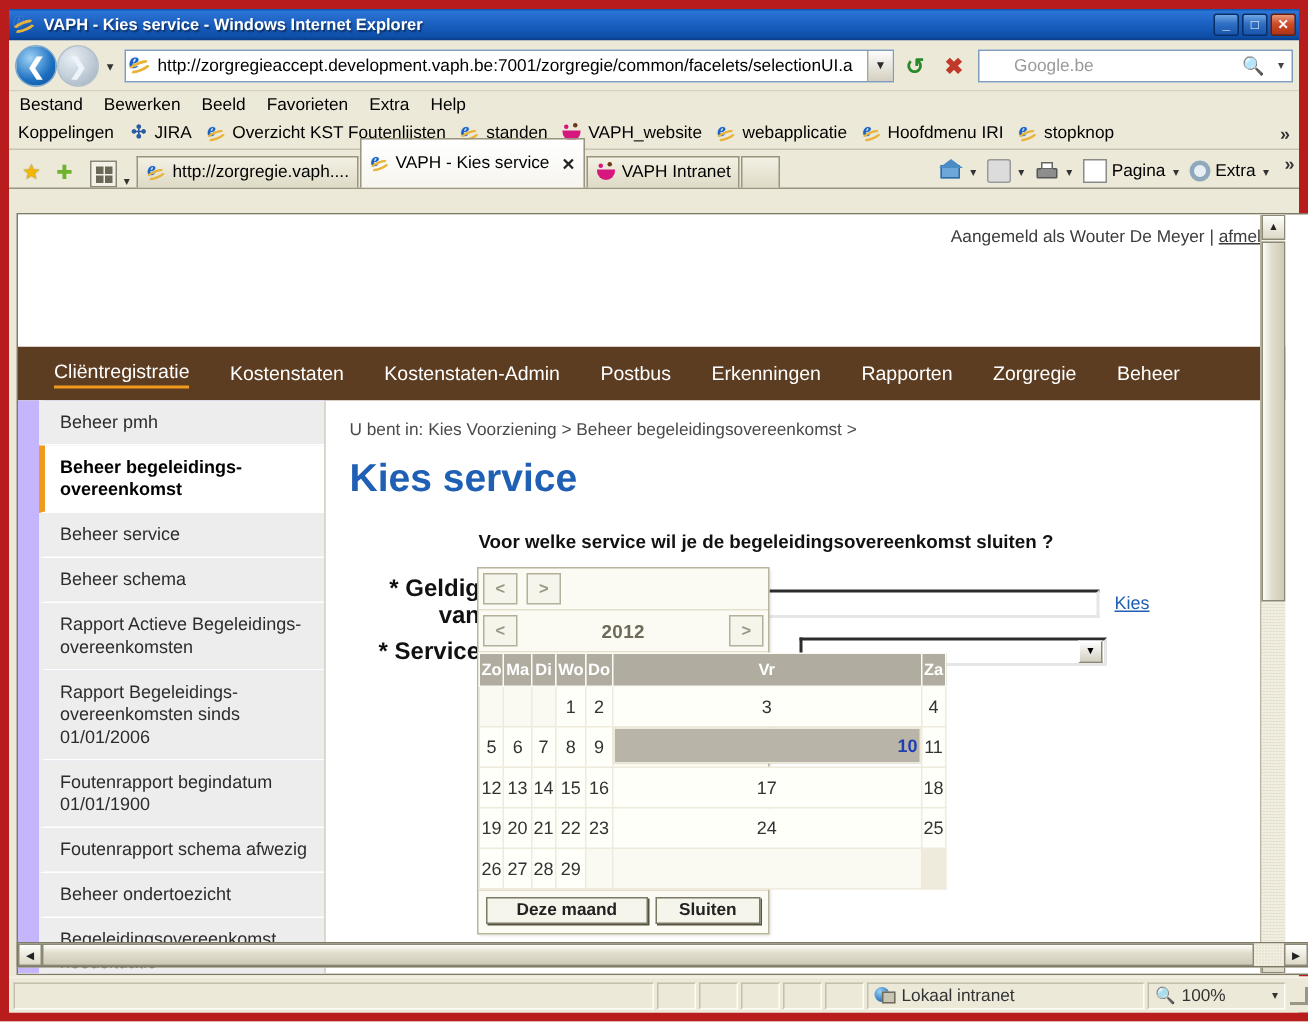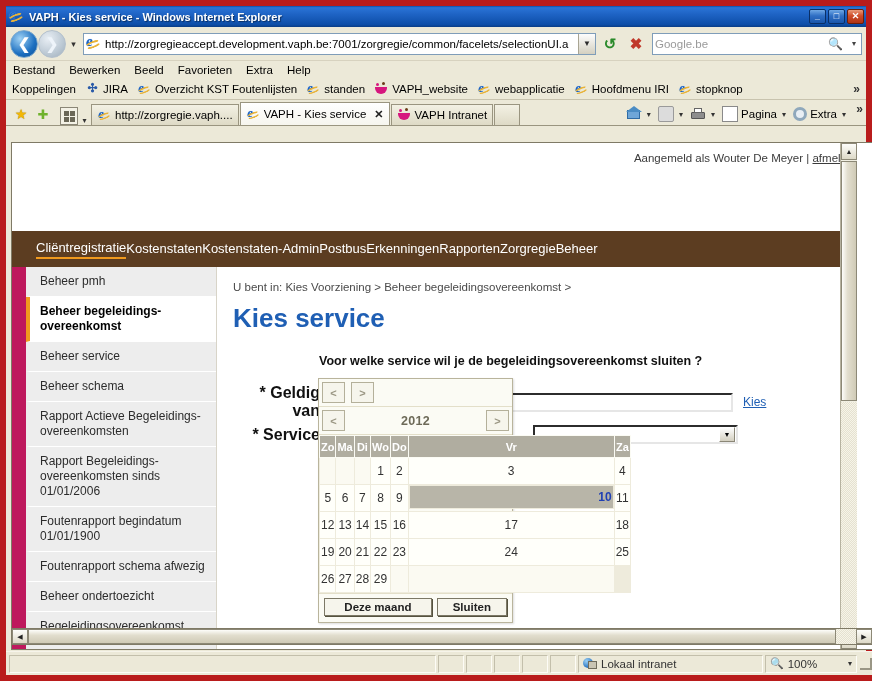--- a/index.html
+++ b/index.html
@@ -107,21 +107,21 @@
     width:24px;height:24px;flex:none;margin-left:2px;
     display:flex;align-items:center;justify-content:center;
     font-size:14px;font-weight:bold;
   }
   .refresh-ico{color:#2a8a2a;font-size:15px;}
   .stop-ico{color:#c0392b;font-size:15px;}
   .searchbox{
     width:210px;height:22px;background:#fff;border:1px solid #7f9db9;
     display:flex;align-items:center;box-sizing:border-box;margin-left:4px;flex:none;
   }
-  .searchbox .sph{flex:1;padding-left:2px;color:#9a9a9a;font-size:11.5px;}
+  .searchbox .sph{flex:1;padding-left:23px;color:#9a9a9a;font-size:11.5px;}
   .searchbox .sbtn{
     width:22px;height:20px;display:flex;align-items:center;justify-content:center;
     color:#2a5ea8;font-size:12px;
   }
   .searchbox .sdrop{width:14px;text-align:center;font-size:8px;color:#444;}
 
   
   .menubar{
     height:18px;display:flex;align-items:center;background:#ece9d8;
     padding-left:7px;box-sizing:border-box;font-size:11.5px;color:#000;gap:14px;
@@ -162,21 +162,21 @@
   .qdrop{width:13px;text-align:center;font-size:8px;color:#333;}
   .tab{
     height:21px;display:flex;align-items:center;padding:0 5px;
     border:1px solid #9a9580;border-bottom:none;
     background:linear-gradient(to bottom,#f3f1e4,#dedac6);
     font-size:11.5px;margin-right:1px;max-width:170px;white-space:nowrap;overflow:hidden;
     box-sizing:border-box;
   }
   .tab.active{
     background:linear-gradient(to bottom,#ffffff,#f6f5ee);
-    height:23px;font-weight:normal;
+    height:33px;font-weight:normal;
   }
   .tab .tico{width:15px;height:15px;margin-right:3px;flex:none;position:relative;}
   .tab .tclose{margin-left:8px;font-weight:bold;font-size:11px;color:#222;}
   .tab.newtab{width:26px;}
   .tbtools{
     margin-left:auto;display:flex;align-items:center;height:22px;padding-right:16px;gap:2px;
   }
   .tbtools .t{display:flex;align-items:center;font-size:11.5px;color:#000;padding:0 1px;}
   .tbtools .caret{font-size:8px;color:#333;margin:0 4px 0 2px;}
   .home-ico{width:16px;height:15px;position:relative;display:inline-block;}
@@ -213,32 +213,32 @@
   .logo .dot-b{position:absolute;left:34px;top:1px;width:13px;height:13px;border-radius:50%;background:#6b3a18;}
   .logo .wordmark{position:absolute;left:0px;top:44px;font-size:19px;letter-spacing:.5px;color:#4a3024;font-family:"Liberation Sans",sans-serif;}
   .loginfo{
     position:absolute;right:10px;top:9px;font-size:11.5px;color:#3b3b3b;white-space:nowrap;
   }
   .loginfo a{color:#3b3b3b;text-decoration:underline;}
 
   
   .navbar{
     height:36px;background:#5c3d21;display:flex;align-items:center;
-    padding-left:24px;box-sizing:border-box;
+    padding-left:24px;box-sizing:border-box;gap:27px;
   }
   .navbar .navitem{
     color:#fff;font-size:13px;white-space:nowrap;padding-bottom:2px;
   }
   .navbar .navitem.active{border-bottom:2px solid #f09a1e;}
 
   
   .cols{display:flex;background:#fff;height:382px;}
   .sidebar{
     width:205px;flex:none;border-right:1px solid #d8d4c8;box-sizing:border-box;
-    background:#be185d;padding-left:14px;padding-top:0px;
+    background:#c4b5fd;padding-left:14px;padding-top:0px;
   }
   .side-item{
     background:#ededed;border-bottom:1px solid #fff;
     padding:7px 8px 7px 10px;font-size:12px;color:#2c2c2c;line-height:1.25;
     box-sizing:border-box;border-left:4px solid #ededed;
   }
   .side-item.active{
     background:#fff;border-left:4px solid #f09a1e;font-weight:bold;color:#000;
   }
   .content{flex:1;padding:14px 0 0 16px;box-sizing:border-box;position:relative;}

